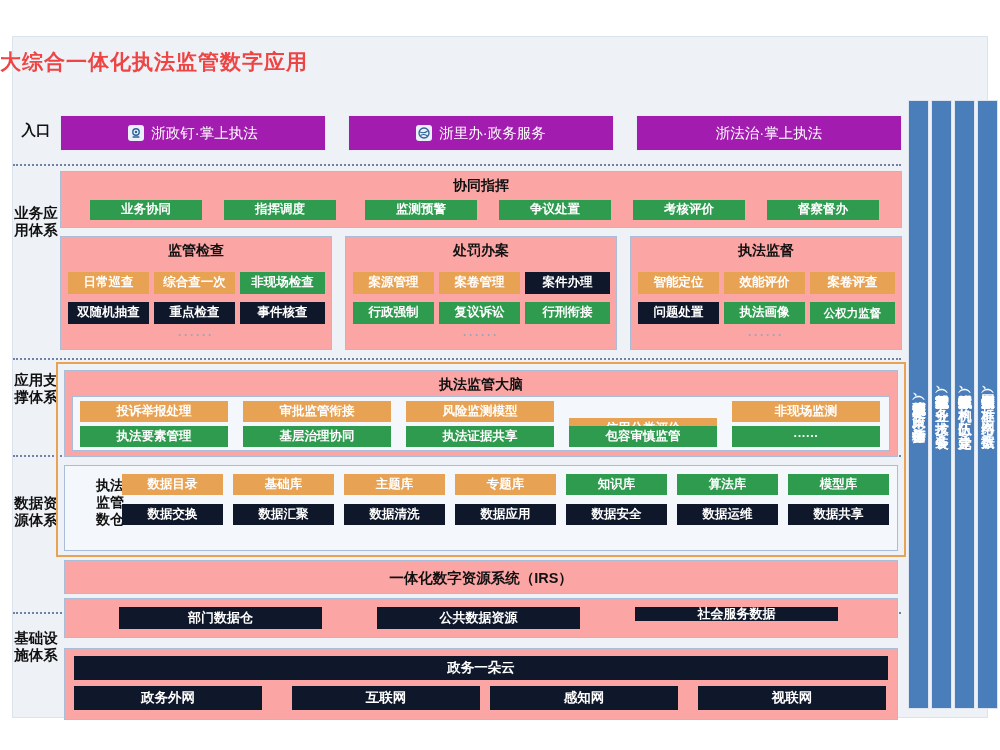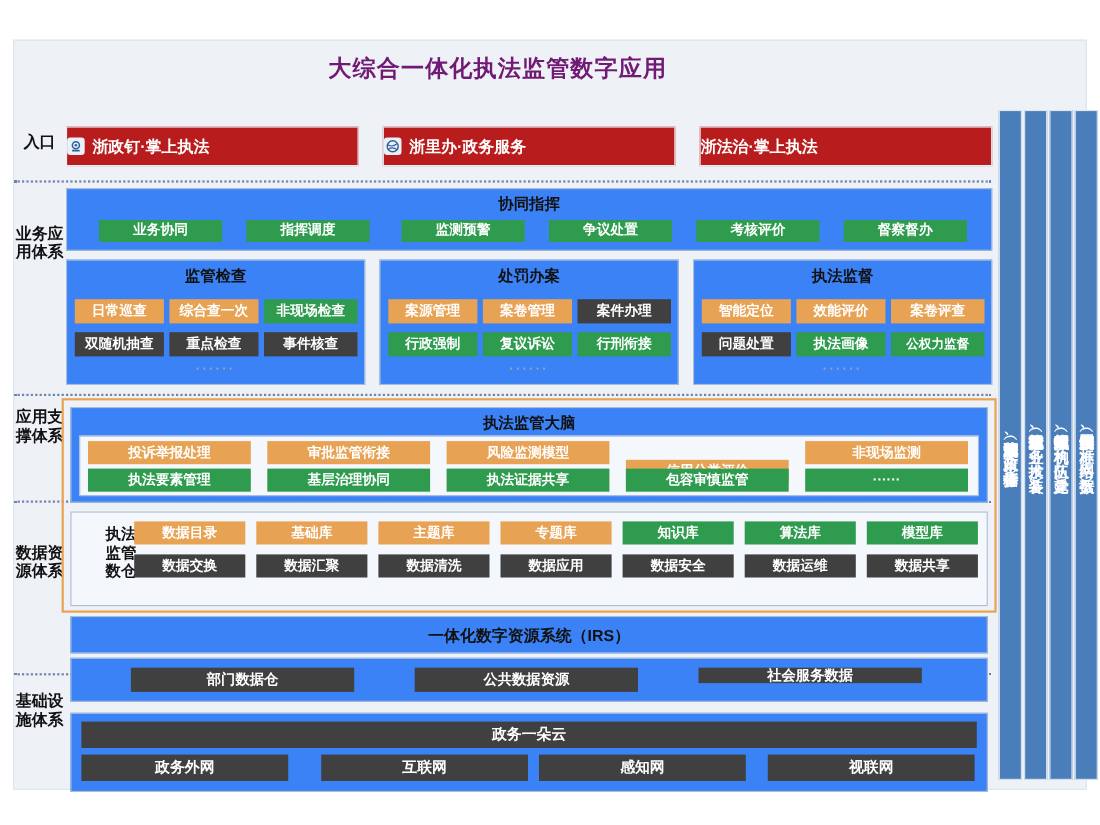--- a/index.html
+++ b/index.html
@@ -18,23 +18,22 @@
     position: absolute;
     left: 12px; top: 36px;
     width: 976px; height: 682px;
     background: #eef2f7;
     border: 1px solid #dbe3ec;
     box-sizing: border-box;
   }
   .title {
     position: absolute;
     left: 0; top: 48px; width: 905px;
-    text-align: center;
     font-size: 21px; font-weight: bold;
-    color: #701a75;
+    color: #ef4444;
     letter-spacing: 1px;
   }
 
   
   .leftcol {
     position: absolute;
     left: 13px; top: 100px;
     width: 46px; height: 610px;
   }
   .leftlabel {
@@ -57,21 +56,21 @@
 
   
   .body {
     position: absolute;
     left: 60px; top: 100px;
     width: 842px;
   }
 
   .panel {
     position: absolute;
-    background: #3b82f6;
+    background: #fca5a5;
     border: 1px solid #a9bdd8;
     box-sizing: border-box;
   }
   .panel-title {
     text-align: center;
     font-size: 14px; font-weight: bold;
     color: #111;
     padding-top: 5px;
   }
 
@@ -80,31 +79,31 @@
     position: absolute;
     display: flex; align-items: center; justify-content: center;
     font-size: 12.5px; font-weight: bold;
     color: #ffffff;
     box-sizing: border-box;
     text-align: center;
     line-height: 1.1;
   }
   .chip.orange { background: #e8a254; }
   .chip.green  { background: #2e9b4f; }
-  .chip.blue   { background: #404040; }
+  .chip.blue   { background: #0f172a; }
   .chip.dots   { letter-spacing: 2px; font-size: 12px; }
 
   
   .entry {
     position: absolute;
-    background: #b91c1c;
+    background: #a21caf;
     border: 1px solid #e8eef6;
-    display: flex; align-items: center; 
+    display: flex; align-items: center; justify-content: center;
     gap: 7px;
-    color: #fff; font-weight: bold; font-size: 14.5px;
+    color: #fff; font-weight: normal; font-size: 14.5px;
     box-sizing: border-box;
   }
   .entry-icon {
     width: 16px; height: 16px; border-radius: 3px;
     background: #e9f0f8;
     display: inline-flex; align-items: center; justify-content: center;
     flex: 0 0 auto;
   }
   .entry-icon svg { display:block; }
 

